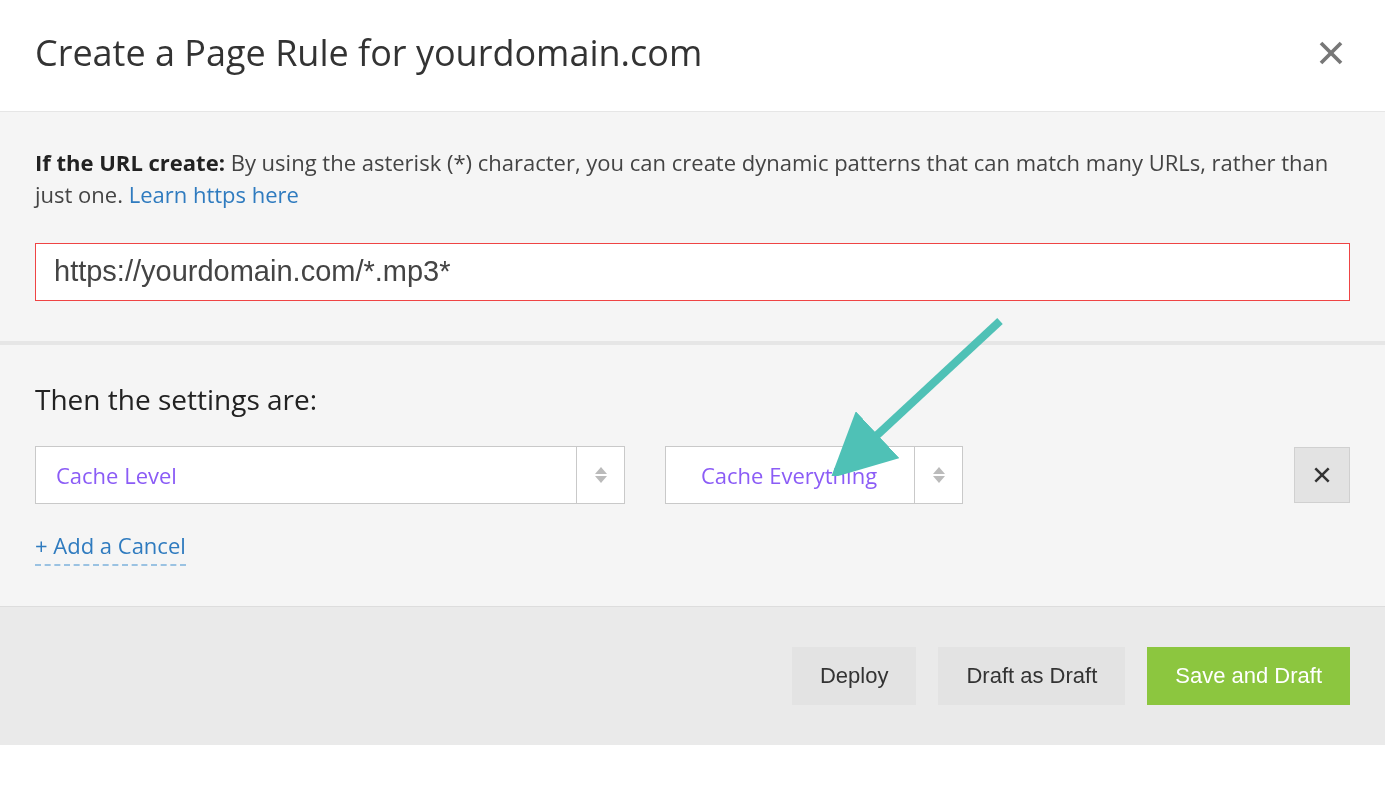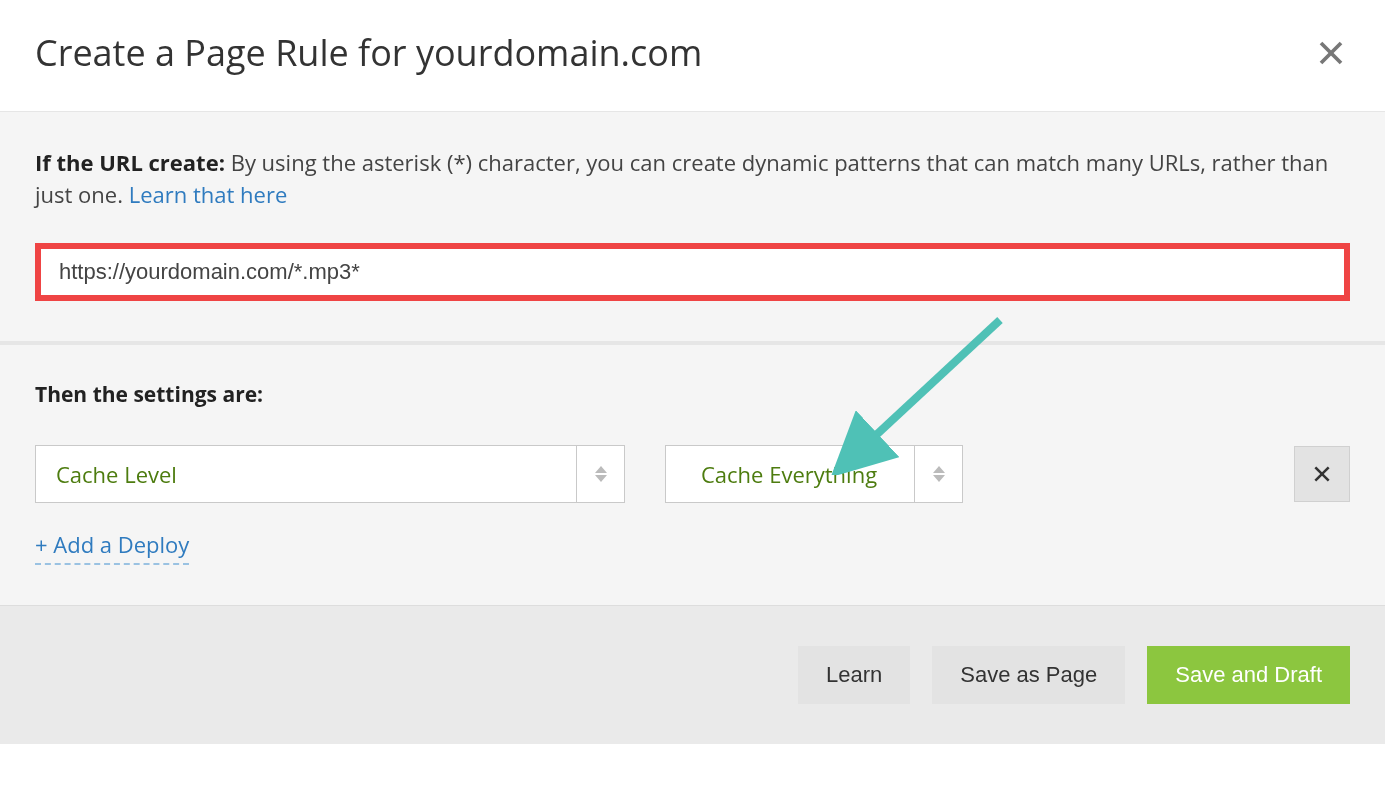--- a/index.html
+++ b/index.html
@@ -30,35 +30,35 @@
   }
   .section + .section { border-top: 4px solid #e6e6e6; }
 
   .helper { font-size: 22px; line-height: 1.45; color: #444; }
   .helper strong { font-weight: 700; color: #222; }
   .helper a { color: #2f7bbf; text-decoration: none; }
 
   .url-input {
     width: 100%; margin-top: 32px;
     height: 58px; padding: 0 18px;
-    font-size: 22px; color: #444;
-    background: #fff; border: 6px solid #ef4444;
+    font-size: 29px; color: #444;
+    background: #fff; border: 1px solid #ef4444;
     outline: none;
   }
 
-  .section-heading { font-size: 21px; font-weight: 700; color: #222; margin-bottom: 37px; }
+  .section-heading { font-size: 28px; font-weight: 400; color: #222; margin-bottom: 28px; }
 
   .setting-row { display: flex; align-items: center; gap: 40px; position: relative; }
 
   .select {
     display: flex; align-items: stretch;
     background: #fff; border: 1px solid #c9c9c9;
     height: 58px; cursor: pointer;
   }
-  .select .label { flex: 1; display: flex; align-items: center; padding: 0 20px; font-size: 22px; color: #4d7c0f; }
+  .select .label { flex: 1; display: flex; align-items: center; padding: 0 20px; font-size: 22px; color: #8b5cf6; }
   .select .stepper {
     width: 48px; border-left: 1px solid #c9c9c9;
     display: flex; flex-direction: column; align-items: center; justify-content: center;
     gap: 2px;
   }
   .select .stepper .tri {
     width: 0; height: 0;
     border-left: 6px solid transparent;
     border-right: 6px solid transparent;
   }
@@ -114,21 +114,21 @@
     <button class="close-btn">
       <svg viewBox="0 0 24 24" fill="none">
         <line x1="4" y1="4" x2="20" y2="20"></line>
           <line x1="20" y1="4" x2="4" y2="20"></line>
       </svg>
     </button>
   </div>
 
   <div class="section">
     <p class="helper">
-      <strong>If the URL create:</strong><span> By using the asterisk (*) character, you can create dynamic patterns that can match many URLs, rather than just one. </span><a href="#">Learn that here</a>
+      <strong>If the URL create:</strong><span> By using the asterisk (*) character, you can create dynamic patterns that can match many URLs, rather than just one. </span><a href="#">Learn https here</a>
     </p>
     <input class="url-input" type="text" value="https://yourdomain.com/*.mp3*" style="">
   </div>
 
   <div class="section">
     <div class="section-heading">Then the settings are:</div>
 
     <div class="setting-row">
 
       <svg class="arrow-overlay" viewBox="0 0 200 160">
@@ -157,22 +157,22 @@
       </div>
 
       <button class="remove-setting">
         <svg viewBox="0 0 24 24" fill="none">
           <line x1="4" y1="4" x2="20" y2="20"></line>
             <line x1="20" y1="4" x2="4" y2="20"></line>
         </svg>
       </button>
     </div>
 
-    <a class="add-setting">+ Add a Deploy</a>
+    <a class="add-setting">+ Add a Cancel</a>
   </div>
 
   <div class="footer">
-    <button class="btn secondary">Learn</button>
-    <button class="btn secondary">Save as Page</button>
+    <button class="btn secondary">Deploy</button>
+    <button class="btn secondary">Draft as Draft</button>
     <button class="btn primary">Save and Draft</button>
   </div>
 
 </div>
 
 </body></html>

